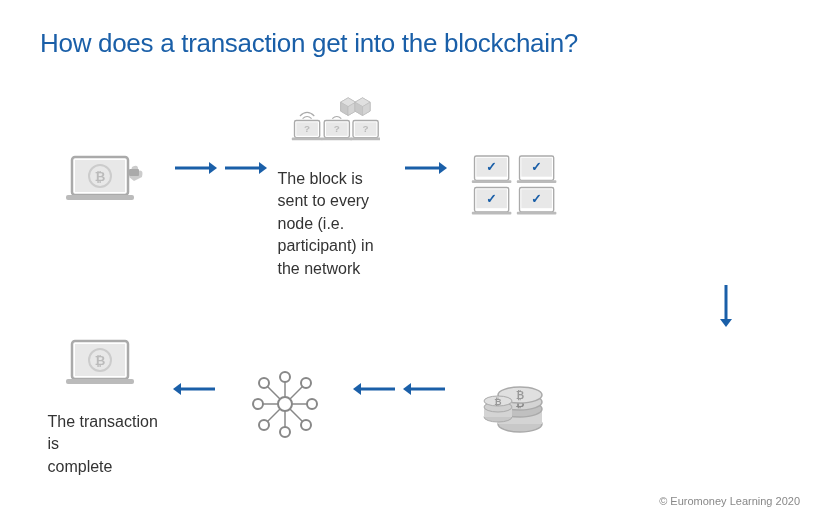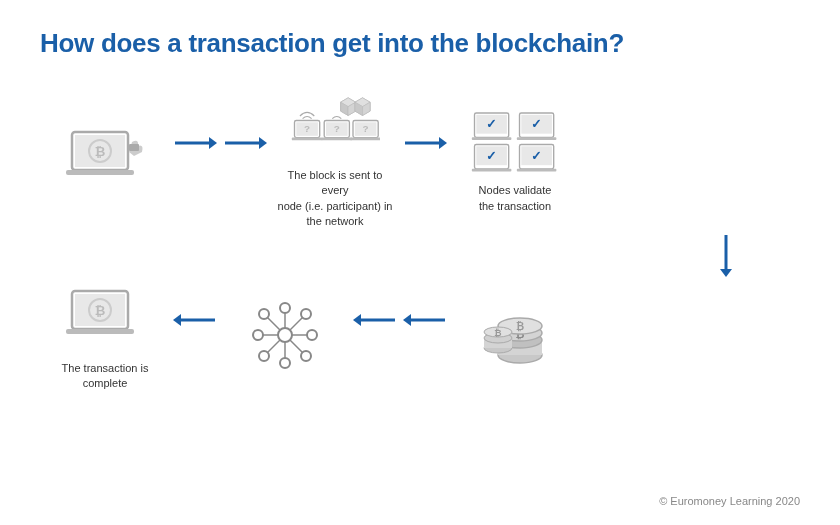--- a/index.html
+++ b/index.html
@@ -12,21 +12,21 @@
     }
     .container {
       width: 840px;
       height: 525px;
       background: #ffffff;
       padding: 28px 40px 20px 40px;
       position: relative;
     }
     .title {
       font-size: 26px;
-      font-weight: bold;
+      font-weight: normal;
       color: #1a5fa8;
       margin-bottom: 28px;
       letter-spacing: -0.3px;
     }
     .flow-section {
       display: flex;
       flex-direction: column;
       gap: 0px;
     }
     .row {
@@ -43,23 +43,23 @@
       flex-shrink: 0;
     }
     .icon-box {
       width: 90px;
       height: 75px;
       display: flex;
       align-items: center;
       justify-content: center;
     }
     .step-label {
-      font-size: 11px;
+      font-size: 16px;
       color: #333;
-      text-align: center;
+      text-align: left;
       line-height: 1.4;
       margin-top: 6px;
       width: 115px;
     }
     .arrow-h {
       width: 50px;
       flex-shrink: 0;
       display: flex;
       align-items: center;
       justify-content: center;
@@ -199,21 +199,20 @@
             <rect x="7" y="42" width="34" height="21" fill="#e8e8e8"></rect>
             <text x="24" y="57" text-anchor="middle" font-size="14" fill="#1a5fa8" font-weight="bold">✓</text>
             <rect x="2" y="67" width="44" height="3" rx="1" fill="#bbb"></rect>
 
             <rect x="55" y="40" width="38" height="27" rx="2" fill="none" stroke="#aaa" stroke-width="1.5"></rect>
             <rect x="57" y="42" width="34" height="21" fill="#e8e8e8"></rect>
             <text x="74" y="57" text-anchor="middle" font-size="14" fill="#1a5fa8" font-weight="bold">✓</text>
             <rect x="52" y="67" width="44" height="3" rx="1" fill="#bbb"></rect>
           </svg>
         </div>
-        <div class="step-label">Nodes validate<br>the transaction</div>
       </div>
 
     </div>
 
     <div class="arrow-v-container">
       <div class="arrow-v">
         <svg width="18" height="44" viewBox="0 0 18 44">
           <line x1="9" y1="2" x2="9" y2="36" stroke="#1a5fa8" stroke-width="3"></line>
           <polygon points="3,36 9,44 15,36" fill="#1a5fa8"></polygon>
         </svg>

